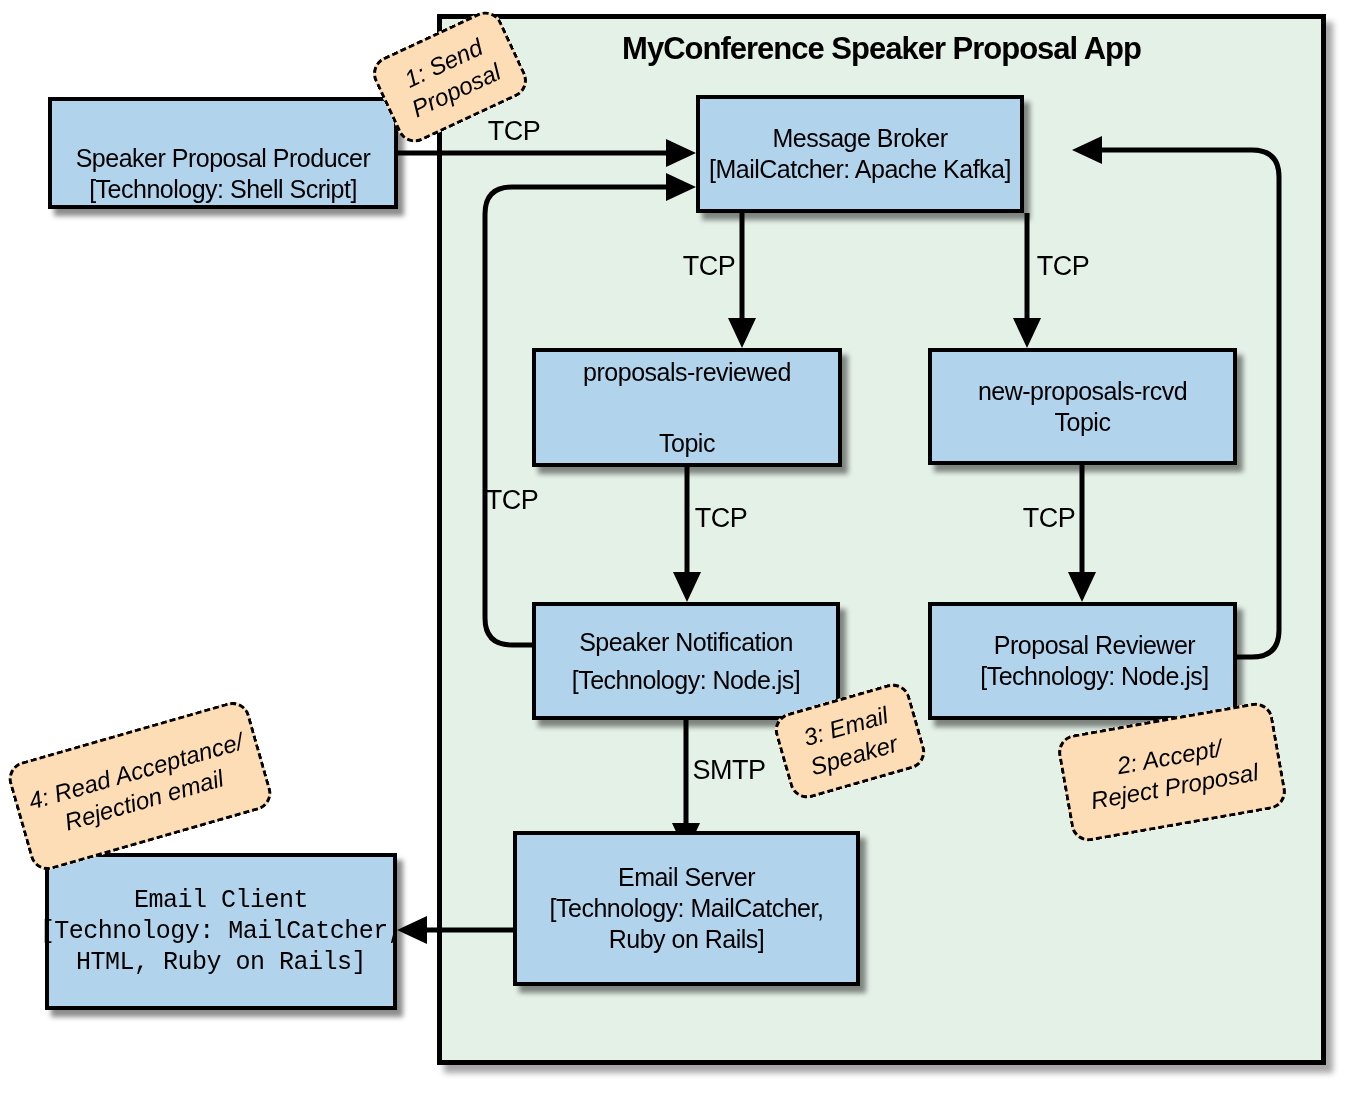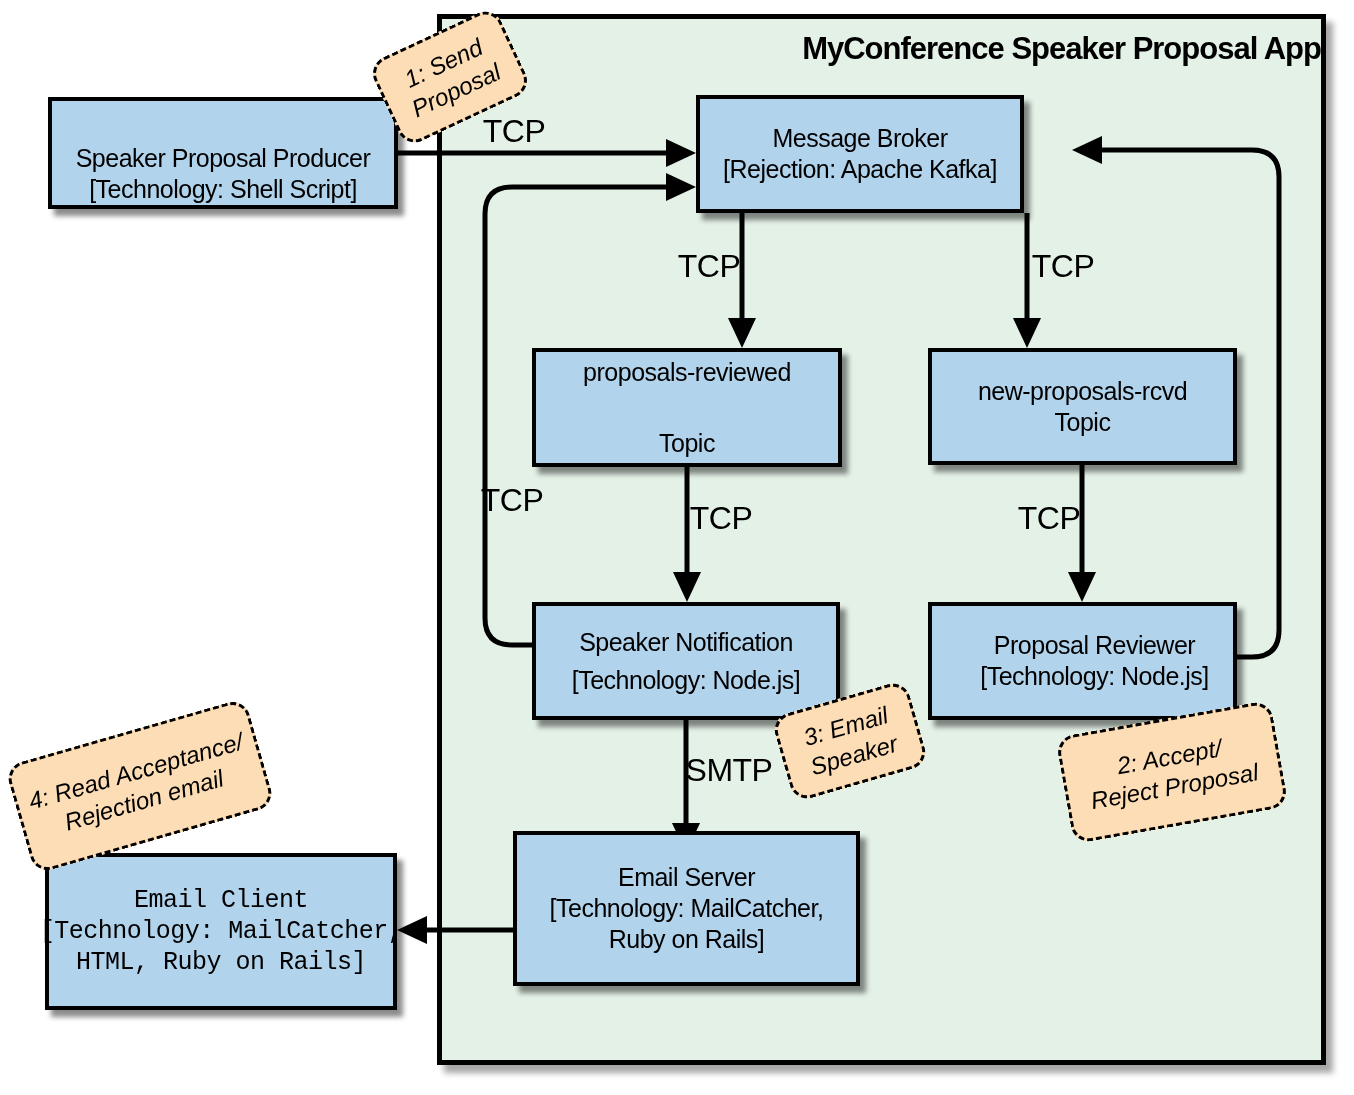--- a/index.html
+++ b/index.html
@@ -16,40 +16,40 @@
     left:437px;top:14px;width:889px;height:1051px;
     background:var(--container-fill,#e4f1e7);
     border:5px solid #000;
     box-sizing:border-box;
     box-shadow:7px 8px 6px rgba(0,0,0,0.35);
     z-index:1;
   }
   .container-title{
     position:absolute;
     left:0;top:12px;width:100%;
-    text-align:right;
+    text-align:center;
     font-size:31px;font-weight:700;letter-spacing:-1px;
   }
   .node{
     position:absolute;
     background:var(--node-fill,#b2d3ec);
     border:4px solid #000;
     box-sizing:border-box;
     box-shadow:6px 7px 5px rgba(0,0,0,0.45);
     display:flex;flex-direction:column;
     align-items:center;justify-content:center;
     text-align:center;
     font-size:25px;line-height:31px;letter-spacing:-0.5px;
     z-index:3;
   }
   .node div{white-space:nowrap;}
   .edge-label{
     position:absolute;
     transform:translate(-50%,-50%);
-    font-size:32px;letter-spacing:-0.5px;
+    font-size:27px;letter-spacing:-0.5px;
     white-space:nowrap;
     z-index:3;
   }
   .note{
     position:absolute;
     background:var(--note-fill,#fcddb5);
     border:3px dashed #000;
     border-radius:18px;
     box-sizing:border-box;
     display:flex;flex-direction:column;
@@ -116,21 +116,21 @@
     </g>
   </svg>
 
   <div class="node" style="left:48px;top:97px;width:350px;height:112px;justify-content:flex-end;">
     <div>Speaker Proposal Producer</div>
     <div>[Technology: Shell Script]</div>
   </div>
 
   <div class="node" style="left:696px;top:95px;width:328px;height:118px;">
     <div>Message Broker</div>
-    <div>[Rejection: Apache Kafka]</div>
+    <div>[MailCatcher: Apache Kafka]</div>
   </div>
 
   <div class="node" style="left:532px;top:348px;width:310px;height:119px;gap:40px;">
     <div>proposals-reviewed</div>
     <div>Topic</div>
   </div>
 
   <div class="node" style="left:928px;top:348px;width:309px;height:117px;">
     <div>new-proposals-rcvd</div>
     <div>Topic</div>

